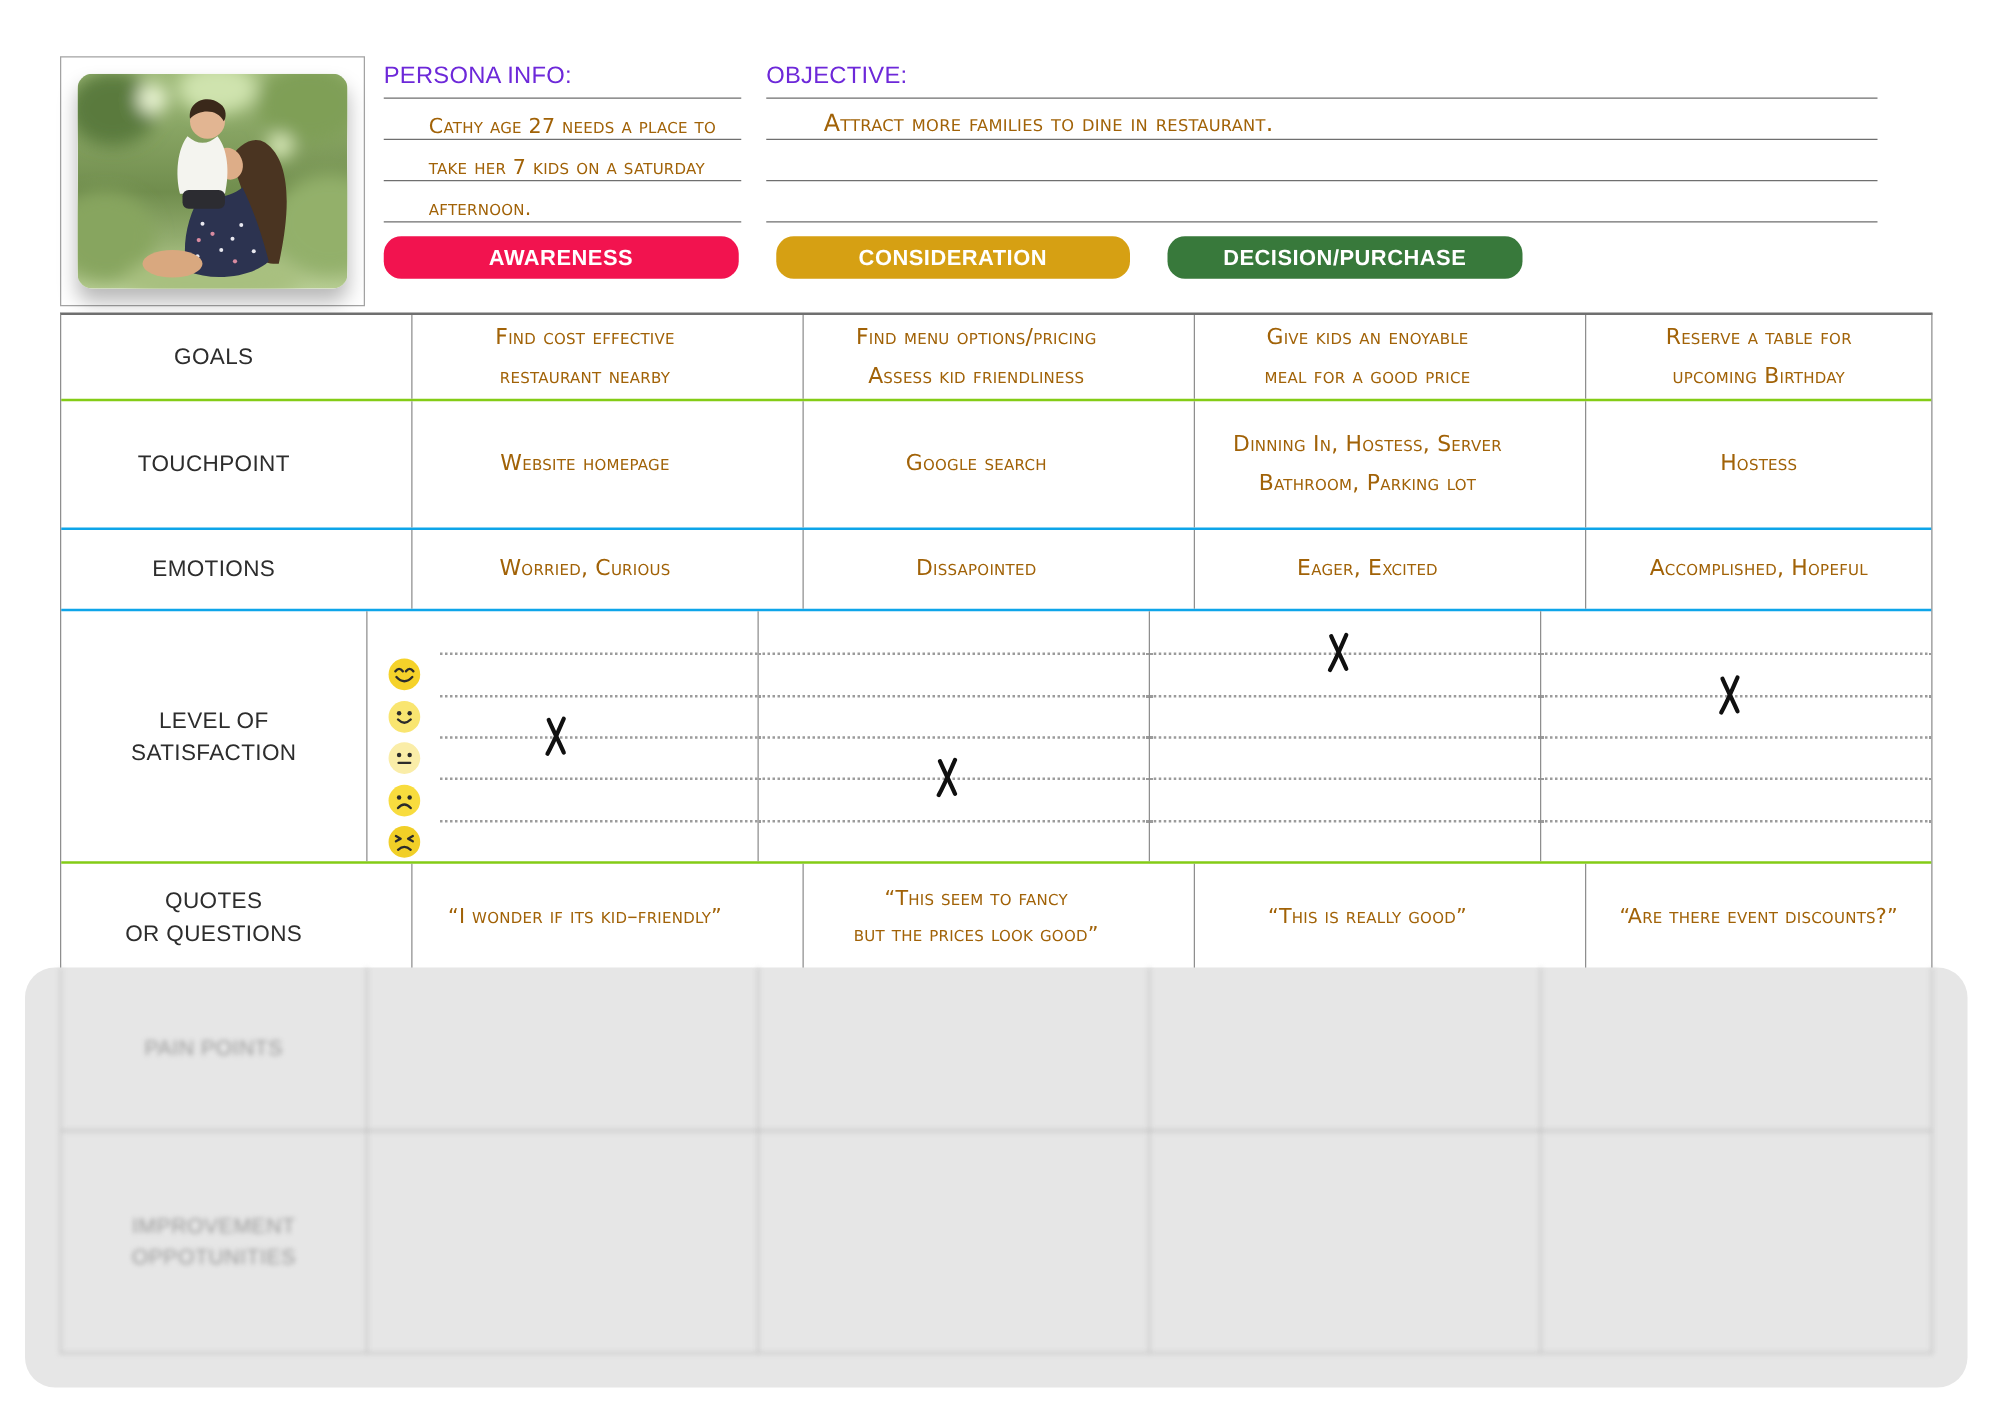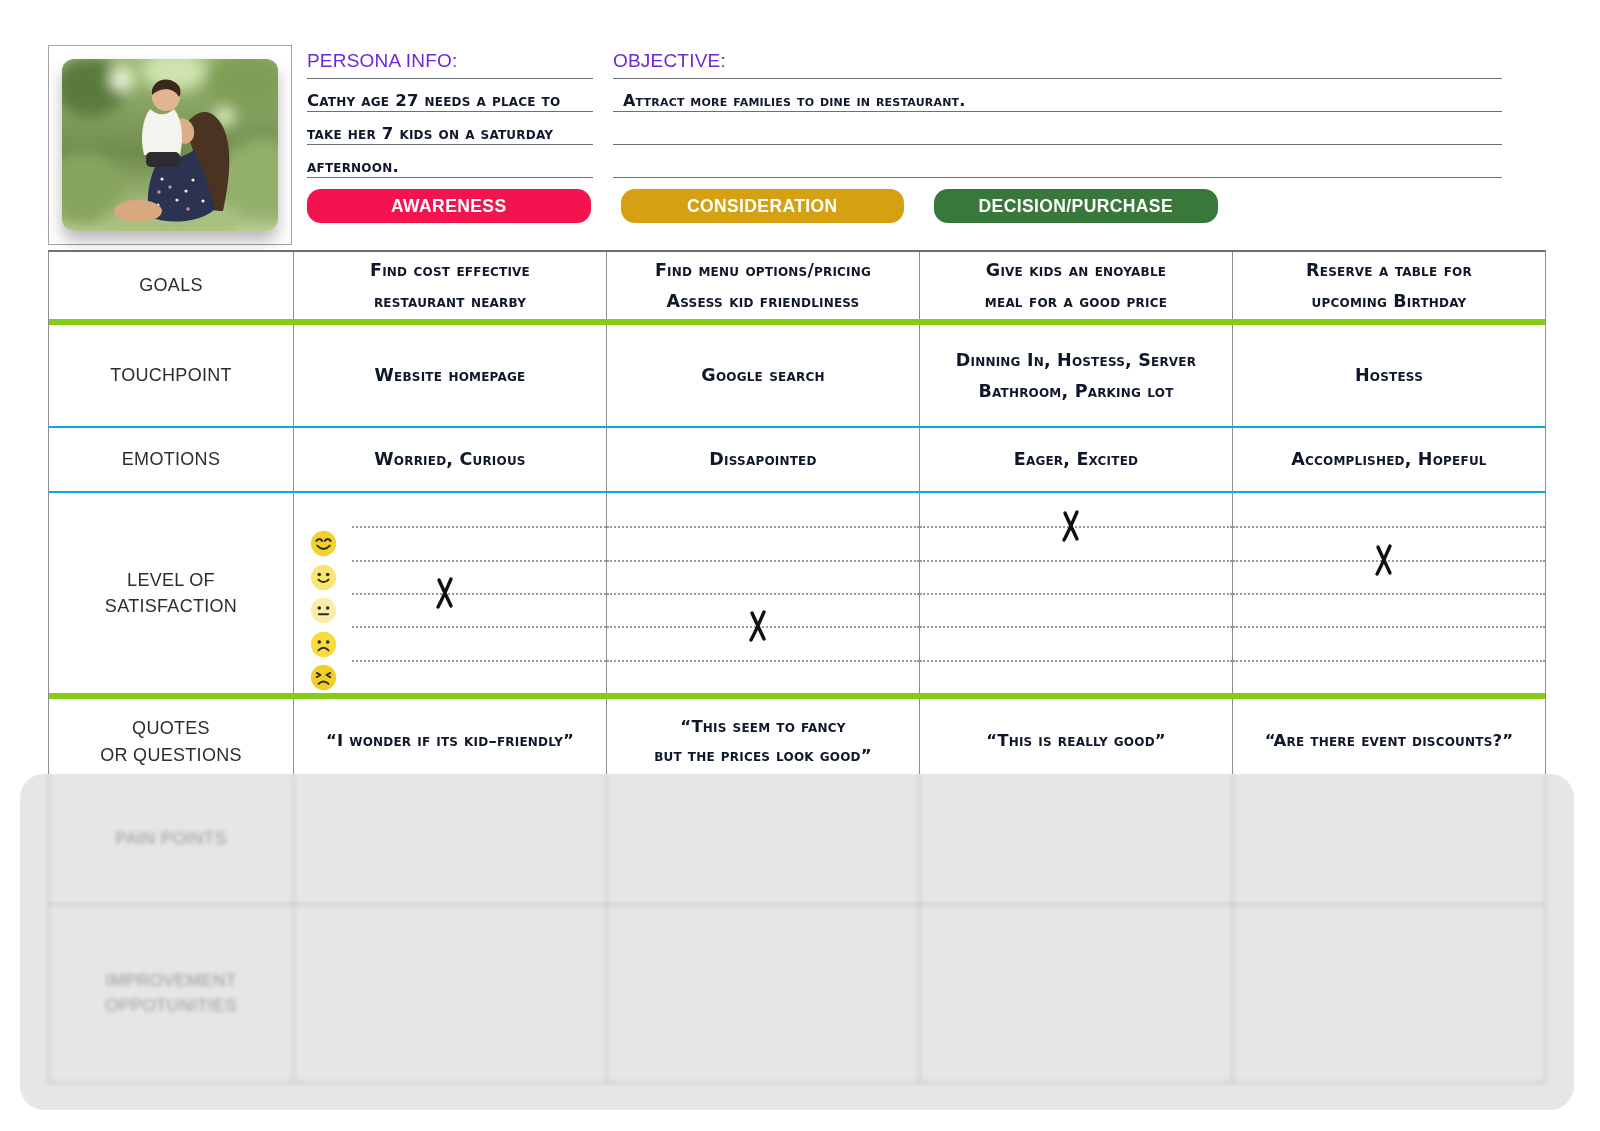--- a/index.html
+++ b/index.html
@@ -13,38 +13,38 @@
                overflow:hidden;box-shadow:0 10px 16px rgba(0,0,0,.28);}
   .photo-inner svg{display:block;}
 
   .section-label{font-size:19px;color:#6d28d9;letter-spacing:.2px;height:30px;line-height:26px;}
   .rule{border-top:1px solid #6f6f6f;}
   .wline{height:31px;border-bottom:1px solid #6f6f6f;display:flex;align-items:flex-end;padding-bottom:1px;}
   .persona{position:absolute;left:307px;top:48px;width:286px;}
   .objective{position:absolute;left:613px;top:48px;width:889px;}
   .objective .wline{padding-left:10px;}
 
-  .hand{font-family:"DejaVu Sans",sans-serif;font-variant:small-caps;font-weight:700;
-        color:#0f172a;letter-spacing:.2px;}
+  .hand{font-family:"DejaVu Sans",sans-serif;font-variant:small-caps;font-weight:400;
+        color:#a16207;letter-spacing:.2px;margin-left:36px;}
   .persona .hand{font-size:16.5px;}
-  .objective .hand{font-size:16px;}
+  .objective .hand{font-size:19px;}
 
   
   .stage-row{position:absolute;left:292px;top:189px;width:1254px;height:52px;
              display:grid;grid-template-columns:repeat(4,1fr);}
   .stage-cell{padding:0 15px;}
   .stage-btn{height:34px;border-radius:14px;display:flex;align-items:center;justify-content:center;
              color:#fff;font-weight:700;font-size:17.5px;letter-spacing:.4px;border:none;width:100%;
              font-family:"Liberation Sans",sans-serif;cursor:pointer;}
 
   
   .jtable{position:absolute;left:48px;top:250px;width:1498px;box-sizing:border-box;
           border-left:1px solid #8e8e8e;border-right:1px solid #8e8e8e;
           border-top:2px solid #6f6f6f;border-bottom:2px solid #6f6f6f;background:#fff;}
-  .trow{display:flex;border-top:6px solid #84cc16;}
+  .trow{display:flex;border-top:2px solid #84cc16;}
   .trow:first-child{border-top:none;}
   .trow.dark-top{border-top:2px solid #0ea5e9;}
   .tcell{flex:1 1 0;border-left:1px solid #8e8e8e;display:flex;align-items:center;
          justify-content:center;text-align:center;white-space:pre-line;position:relative;
          padding:4px 10px;box-sizing:border-box;}
   .tcell.label{flex:0 0 244px;border-left:none;font-size:18px;color:#2d2d2d;letter-spacing:.3px;
                line-height:1.45;font-family:"Liberation Sans",sans-serif;white-space:pre-line;}
   .cell-hand{font-size:17.5px;line-height:1.75;}
   .quote-hand{font-size:16.5px;line-height:1.7;}
   .r-goals{height:67px;}

